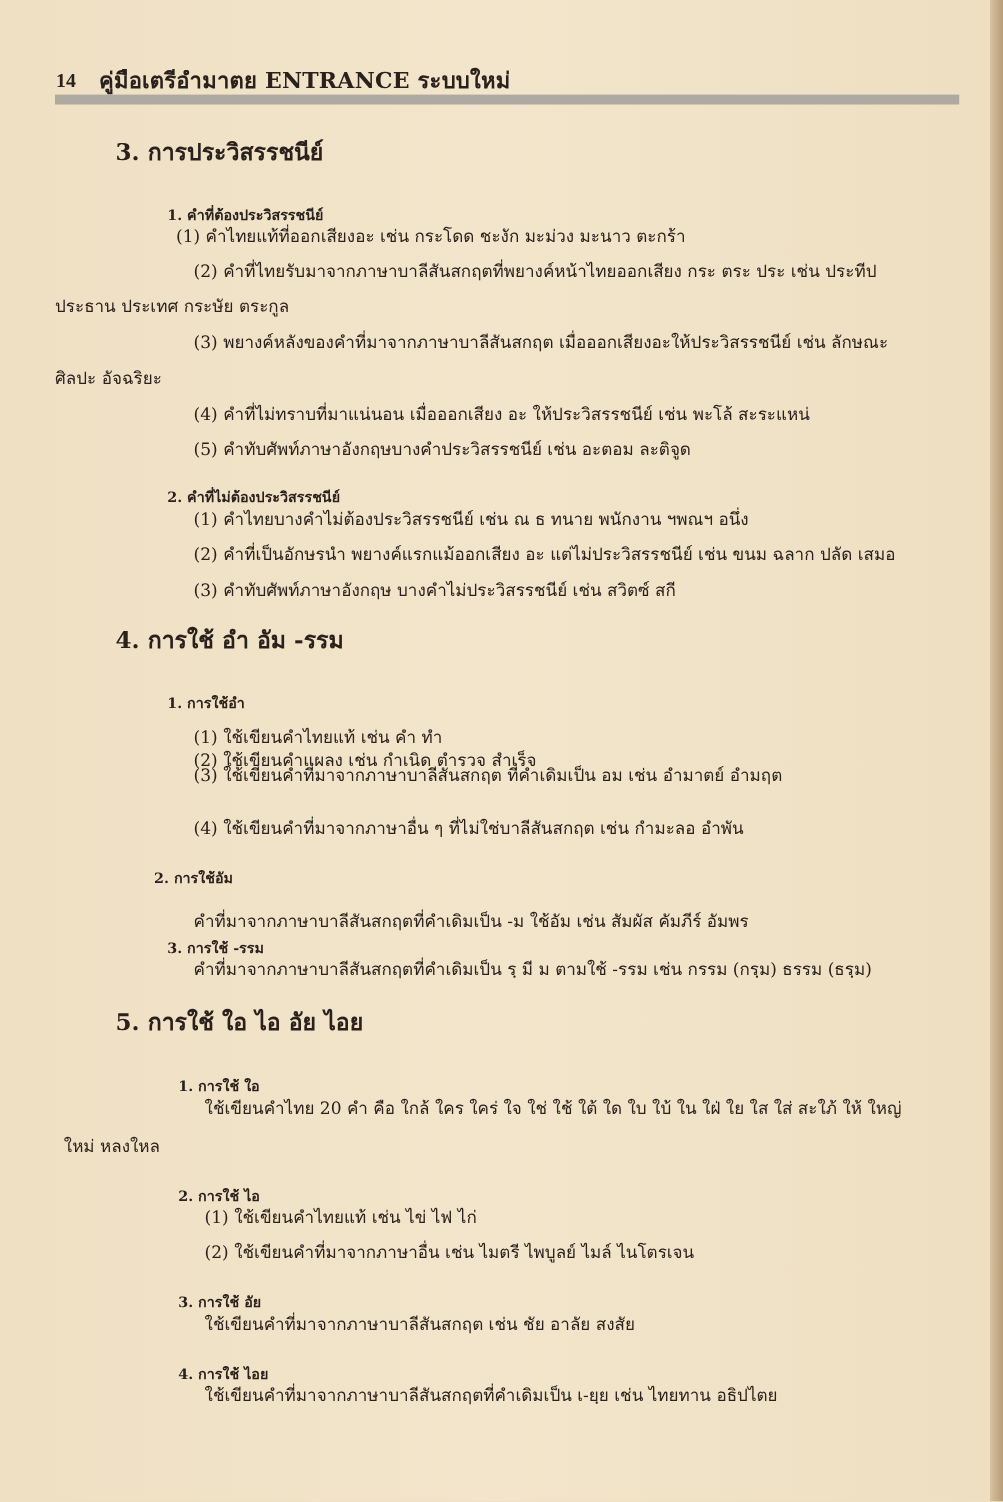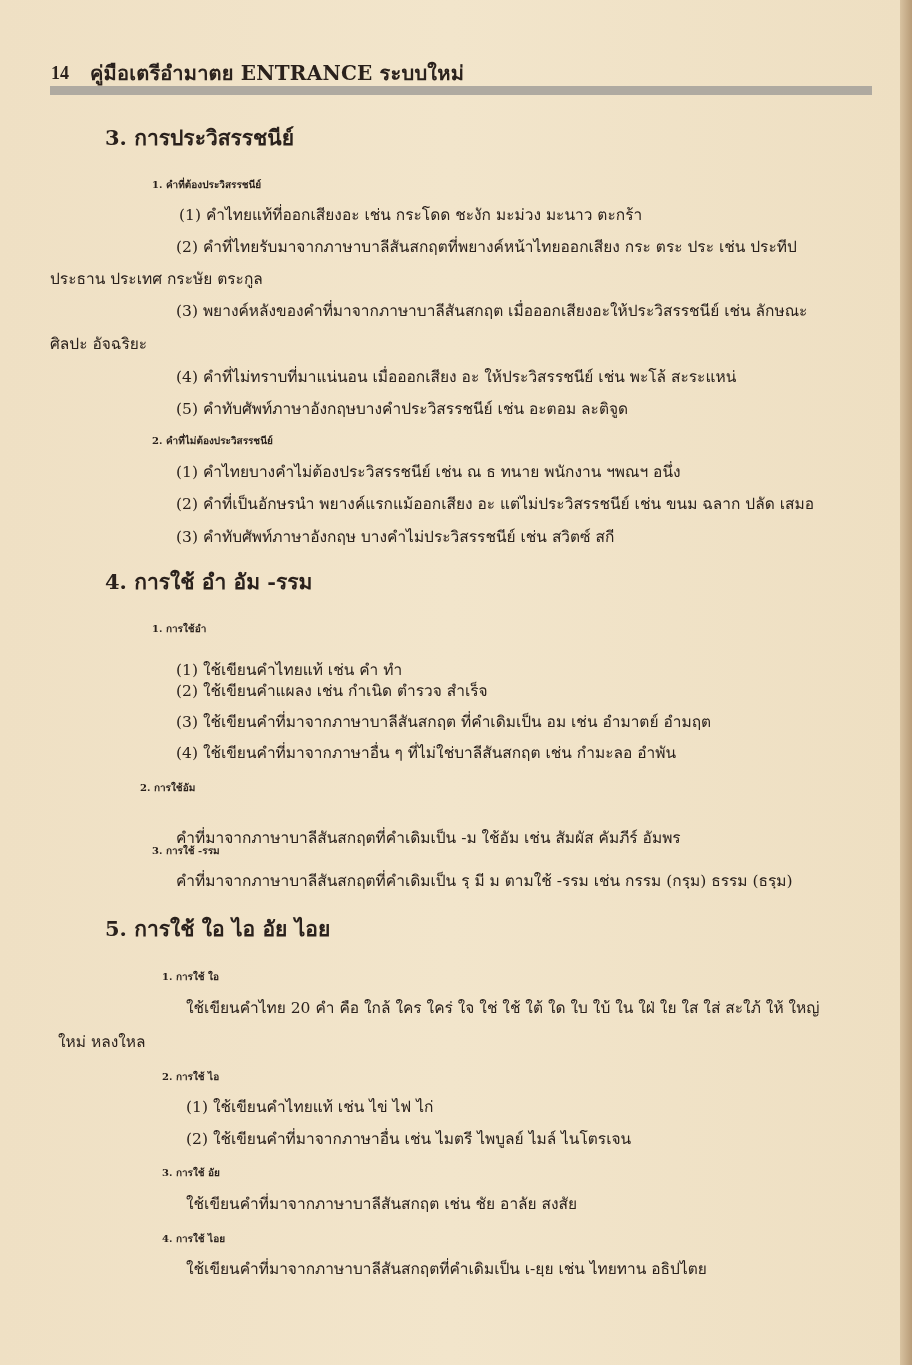--- a/index.html
+++ b/index.html
@@ -20,54 +20,54 @@
   }
   .header { position: absolute; left: 30px; top: 58px; height: 30px; display: flex; align-items: center; }
   .page-num { font-family: "Liberation Serif", serif; font-weight: bold; font-size: 18px; width: 60px; text-align: center; }
   .running-title { font-weight: bold; font-size: 20px; letter-spacing: 0.2px; }
   .rule {
     position: absolute; left: 50px; top: 86px; width: 822px; height: 9px;
     background: #a3a09a; opacity: 0.85;
   }
   .line { position: absolute; white-space: nowrap; font-size: 15.5px; line-height: 22px; }
   .h1 { font-weight: bold; font-size: 21px; }
-  .h2 { font-weight: bold; font-size: 10px; }
+  .h2 { font-weight: bold; font-size: 13px; margin-top: 12px; }
 </style>
 </head>
 <body>
 
 <div class="page"></div>
 <div class="edge"></div>
 
 <div class="header">
   <span class="page-num">14</span>
   <span class="running-title">คู่มือเตรีอำมาตย ENTRANCE ระบบใหม่</span>
 </div>
 <div class="rule"></div>
 
 <div class="line h1" style="left:105px; top:127px;">3. การประวิสรรชนีย์</div>
 <div class="line h2" style="left:152px; top:174px;">1. คำที่ต้องประวิสรรชนีย์</div>
-<div class="line" style="left:179px; top:204px;text-align:right;">(1) คำไทยแท้ที่ออกเสียงอะ เช่น กระโดด ชะงัก มะม่วง มะนาว ตะกร้า</div>
+<div class="line" style="left:160px; top:204px;text-align:right;">(1) คำไทยแท้ที่ออกเสียงอะ เช่น กระโดด ชะงัก มะม่วง มะนาว ตะกร้า</div>
 <div class="line" style="left:176px; top:236px;">(2) คำที่ไทยรับมาจากภาษาบาลีสันสกฤตที่พยางค์หน้าไทยออกเสียง กระ ตระ ประ เช่น ประทีป</div>
 <div class="line" style="left:50px; top:268px;">ประธาน ประเทศ กระษัย ตระกูล</div>
 <div class="line" style="left:176px; top:300px;">(3) พยางค์หลังของคำที่มาจากภาษาบาลีสันสกฤต เมื่อออกเสียงอะให้ประวิสรรชนีย์ เช่น ลักษณะ</div>
 <div class="line" style="left:50px; top:333px;">ศิลปะ อัจฉริยะ</div>
 <div class="line" style="left:176px; top:366px;">(4) คำที่ไม่ทราบที่มาแน่นอน เมื่อออกเสียง อะ ให้ประวิสรรชนีย์ เช่น พะโล้ สะระแหน่</div>
 <div class="line" style="left:176px; top:398px;">(5) คำทับศัพท์ภาษาอังกฤษบางคำประวิสรรชนีย์ เช่น อะตอม ละติจูด</div>
 
 <div class="line h2" style="left:152px; top:430px;">2. คำที่ไม่ต้องประวิสรรชนีย์</div>
 <div class="line" style="left:176px; top:461px;">(1) คำไทยบางคำไม่ต้องประวิสรรชนีย์ เช่น ณ ธ ทนาย พนักงาน ฯพณฯ อนึ่ง</div>
 <div class="line" style="left:176px; top:493px;">(2) คำที่เป็นอักษรนำ พยางค์แรกแม้ออกเสียง อะ แต่ไม่ประวิสรรชนีย์ เช่น ขนม ฉลาก ปลัด เสมอ</div>
 <div class="line" style="left:176px; top:526px;">(3) คำทับศัพท์ภาษาอังกฤษ บางคำไม่ประวิสรรชนีย์ เช่น สวิตซ์ สกี</div>
 
 <div class="line h1" style="left:105px; top:571px;">4. การใช้ อำ อัม -รรม</div>
 <div class="line h2" style="left:152px; top:618px;">1. การใช้อำ</div>
 <div class="line" style="left:176px; top:659px;">(1) ใช้เขียนคำไทยแท้ เช่น คำ ทำ</div>
 <div class="line" style="left:176px; top:680px;">(2) ใช้เขียนคำแผลง เช่น กำเนิด ตำรวจ สำเร็จ</div>
-<div class="line" style="left:176px; top:711px;">(3) ใช้เขียนคำที่มาจากภาษาบาลีสันสกฤต ที่คำเดิมเป็น อม เช่น อำมาตย์ อำมฤต</div>
+<div class="line" style="left:176px; top:694px;">(3) ใช้เขียนคำที่มาจากภาษาบาลีสันสกฤต ที่คำเดิมเป็น อม เช่น อำมาตย์ อำมฤต</div>
 <div class="line" style="left:176px; top:742px;">(4) ใช้เขียนคำที่มาจากภาษาอื่น ๆ ที่ไม่ใช่บาลีสันสกฤต เช่น กำมะลอ อำพัน</div>
 
 <div class="line h2" style="left:140px; top:777px;">2. การใช้อัม</div>
 <div class="line" style="left:176px; top:806px;margin-top:21px;">คำที่มาจากภาษาบาลีสันสกฤตที่คำเดิมเป็น -ม ใช้อัม เช่น สัมผัส คัมภีร์ อัมพร</div>
 <div class="line h2" style="left:152px; top:840px;">3. การใช้ -รรม</div>
 <div class="line" style="left:176px; top:870px;">คำที่มาจากภาษาบาลีสันสกฤตที่คำเดิมเป็น รฺ มี ม ตามใช้ -รรม เช่น กรรม (กรฺม) ธรรม (ธรฺม)</div>
 
 <div class="line h1" style="left:105px; top:918px;">5. การใช้ ใอ ไอ อัย ไอย</div>
 <div class="line h2" style="left:162px; top:966px;">1. การใช้ ใอ</div>
 <div class="line" style="left:186px; top:997px;">ใช้เขียนคำไทย 20 คำ คือ ใกล้ ใคร ใคร่ ใจ ใช่ ใช้ ใต้ ใด ใบ ใบ้ ใน ใฝ่ ใย ใส ใส่ สะใภ้ ให้ ใหญ่</div>

